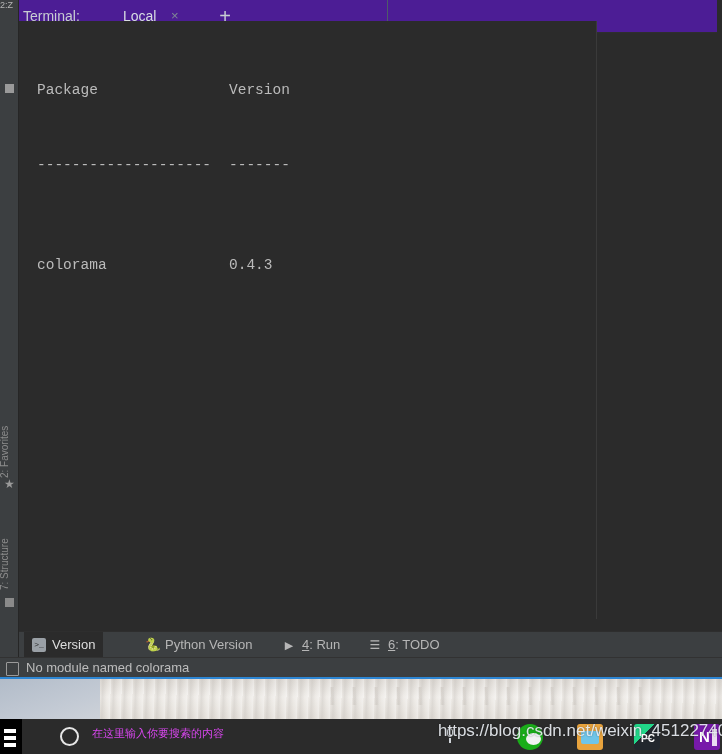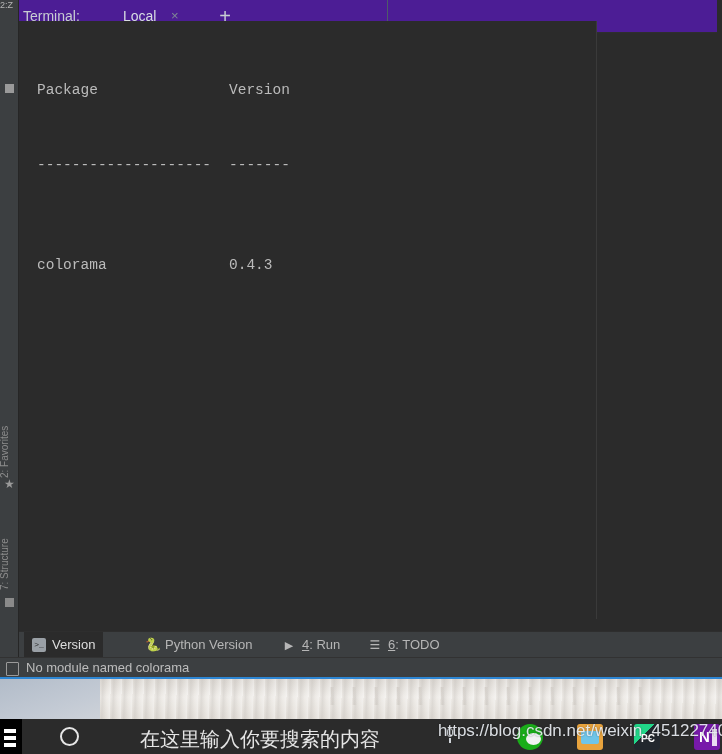--- a/index.html
+++ b/index.html
@@ -340,25 +340,24 @@
     position: absolute;
     left: 38px; top: 8px;
     width: 19px; height: 19px;
     border: 2px solid #e6e6e6;
     border-radius: 50%;
     box-sizing: border-box;
   }
   #tb-search-text {
     position: absolute;
     left: 70px; top: 7px;
-    color: #e5e5e5;
-    font-size: 20px;
+    color: #d946ef;
+    font-size: 11px;
     white-space: nowrap;
     font-family: "DejaVu Sans", sans-serif;
-    margin-left: 48px;
   }
   #tb-mic {
     position: absolute;
     left: 422px; top: 9px;
     width: 12px; height: 17px;
     color: #cfd3d8;
   }
   #mic-cap {
     position: absolute;
     left: 3px; top: 0;

